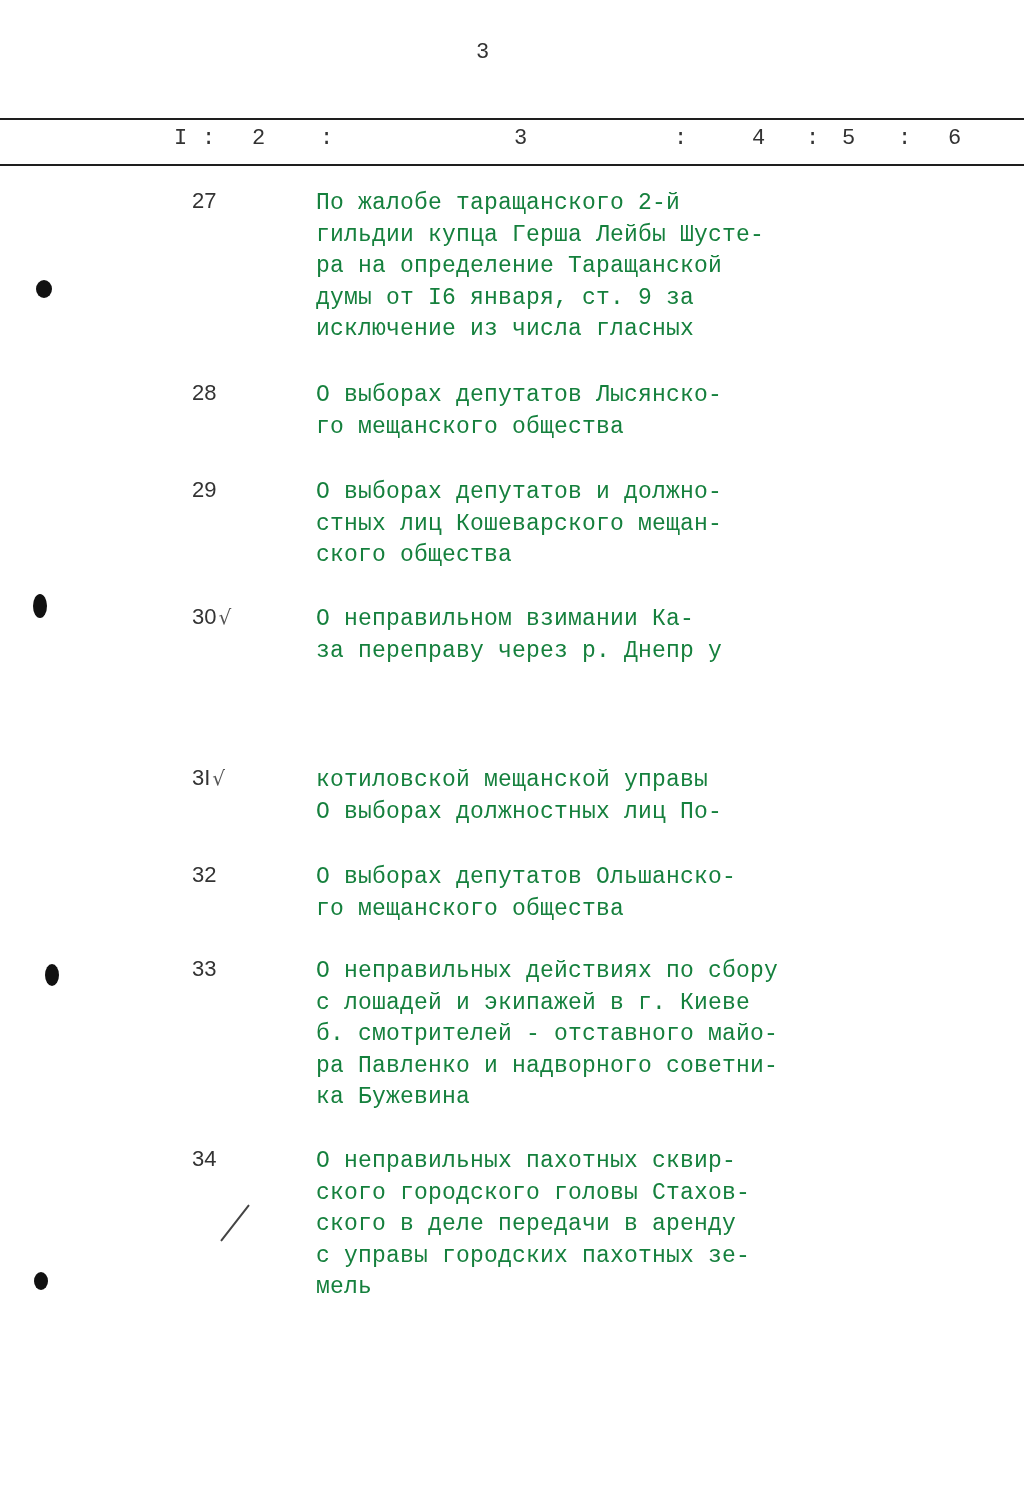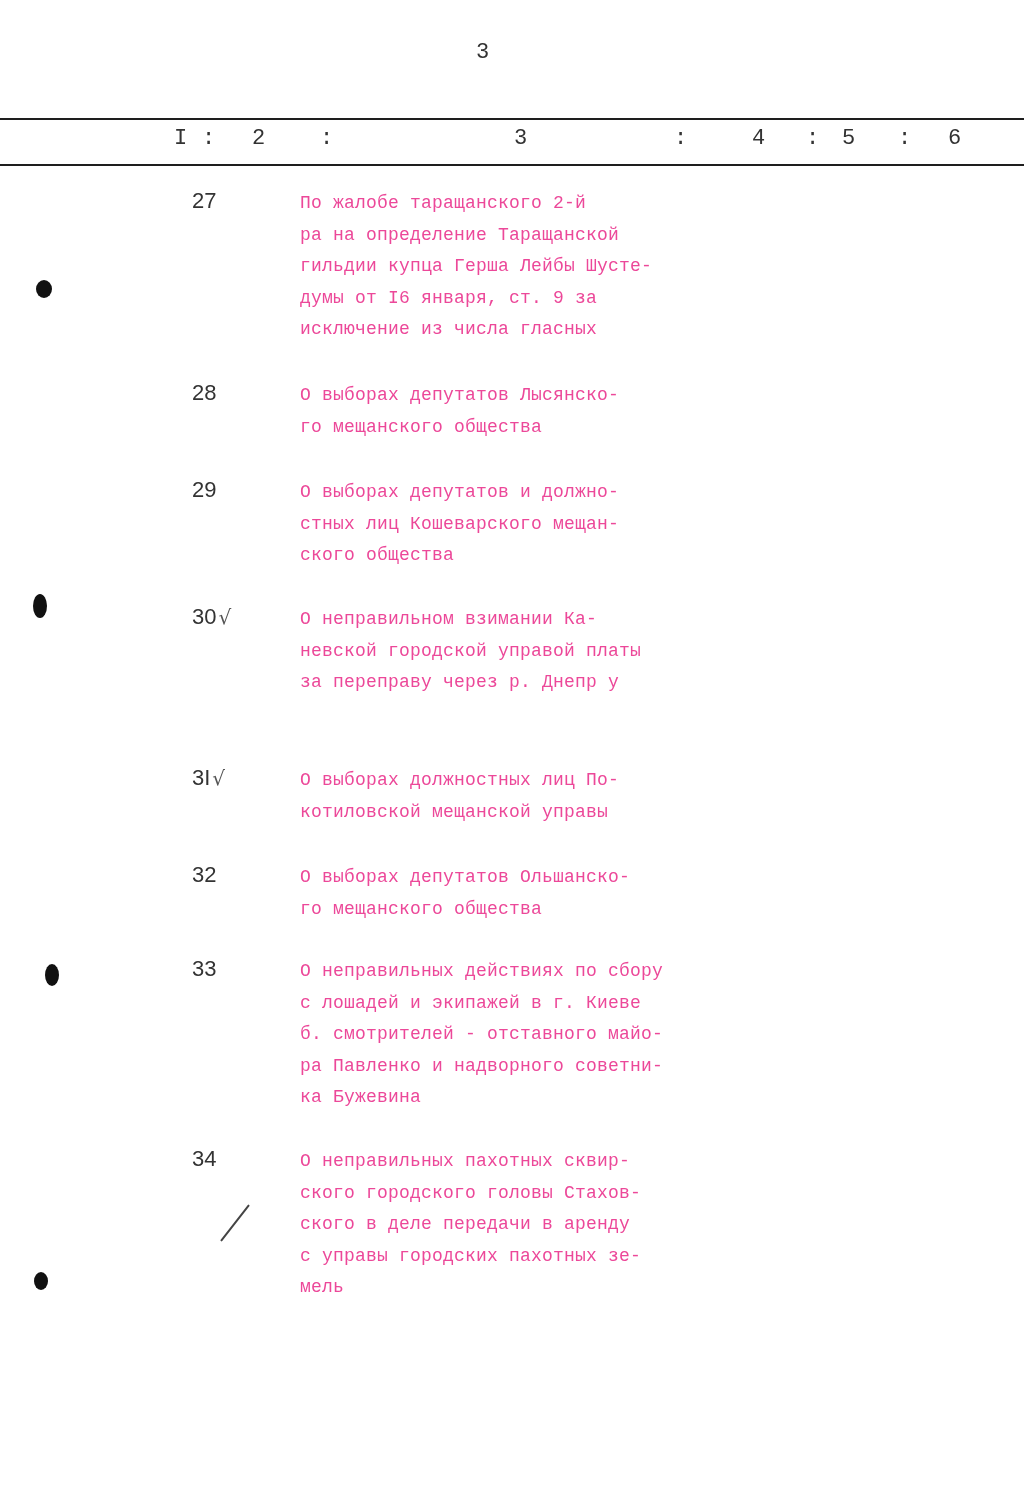--- a/index.html
+++ b/index.html
@@ -57,25 +57,25 @@
       letter-spacing: 0px;
     }
     .entry-mark {
       font-family: "DejaVu Sans", sans-serif;
       font-size: 20px;
       color: #555;
       margin-left: 2px;
     }
     .entry-text {
       position: absolute;
-      left: 300px;
-      font-size: 18px;
+      left: 316px;
+      font-size: 23px;
       line-height: 31.6px;
       white-space: pre;
-      color: #ec4899;
+      color: #15803d;
       letter-spacing: 0.2px;
     }
     .hole {
       position: absolute;
       background: #111;
       border-radius: 50%;
     }
     .pencil-stroke {
       position: absolute;
       width: 2px;
@@ -102,41 +102,41 @@
   <span class="sep" style="left:674px;">:</span>
   <span class="col-header" style="left:752px;">4</span>
   <span class="sep" style="left:806px;">:</span>
   <span class="col-header" style="left:842px;">5</span>
   <span class="sep" style="left:898px;">:</span>
   <span class="col-header" style="left:948px;">6</span>
 </div>
 
 <div class="entry" style="top:188px;">
   <span class="entry-num"><span>27</span><span class="entry-mark"></span></span>
-  <div class="entry-text"><div>По жалобе таращанского 2-й</div><div>ра на определение Таращанской</div><div>гильдии купца Герша Лейбы Шусте-</div><div>думы от I6 января, ст. 9 за</div><div>исключение из числа гласных</div></div>
+  <div class="entry-text"><div>По жалобе таращанского 2-й</div><div>гильдии купца Герша Лейбы Шусте-</div><div>ра на определение Таращанской</div><div>думы от I6 января, ст. 9 за</div><div>исключение из числа гласных</div></div>
 </div>
 
 <div class="entry" style="top:380px;">
   <span class="entry-num"><span>28</span><span class="entry-mark"></span></span>
   <div class="entry-text"><div>О выборах депутатов Лысянско-</div><div>го мещанского общества</div></div>
 </div>
 
 <div class="entry" style="top:477px;">
   <span class="entry-num"><span>29</span><span class="entry-mark"></span></span>
   <div class="entry-text"><div>О выборах депутатов и должно-</div><div>стных лиц Кошеварского мещан-</div><div>ского общества</div></div>
 </div>
 
 <div class="entry" style="top:604px;">
   <span class="entry-num"><span>30</span><span class="entry-mark">√</span></span>
-  <div class="entry-text"><div>О неправильном взимании Ка-</div><div>невской городской управой платы</div><div>за переправу через р. Днепр у</div></div>
+  <div class="entry-text"><div>О неправильном взимании Ка-</div><div>за переправу через р. Днепр у</div></div>
 </div>
 
 <div class="entry" style="top:765px;">
   <span class="entry-num"><span>3I</span><span class="entry-mark">√</span></span>
-  <div class="entry-text"><div>О выборах должностных лиц По-</div><div>котиловской мещанской управы</div></div>
+  <div class="entry-text"><div>котиловской мещанской управы</div><div>О выборах должностных лиц По-</div></div>
 </div>
 
 <div class="entry" style="top:862px;">
   <span class="entry-num"><span>32</span><span class="entry-mark"></span></span>
   <div class="entry-text"><div>О выборах депутатов Ольшанско-</div><div>го мещанского общества</div></div>
 </div>
 
 <div class="entry" style="top:956px;">
   <span class="entry-num"><span>33</span><span class="entry-mark"></span></span>
   <div class="entry-text"><div>О неправильных действиях по сбору</div><div>с лошадей и экипажей в г. Киеве</div><div>б. смотрителей - отставного майо-</div><div>ра Павленко и надворного советни-</div><div>ка Бужевина</div></div>

